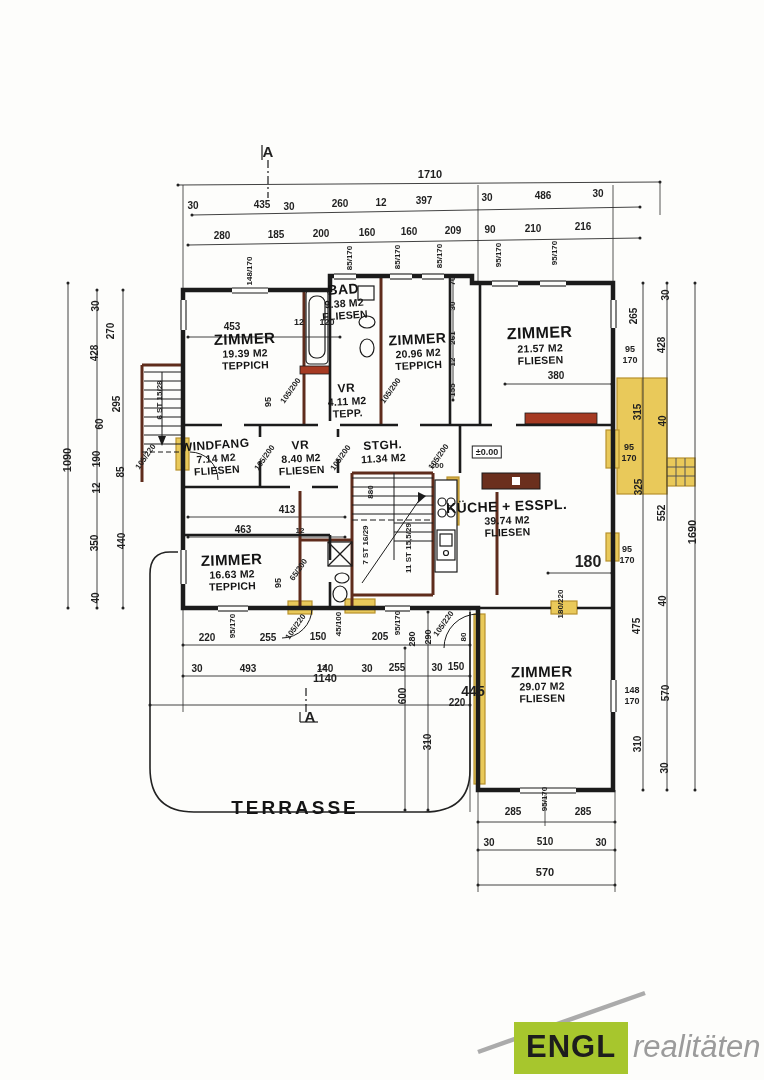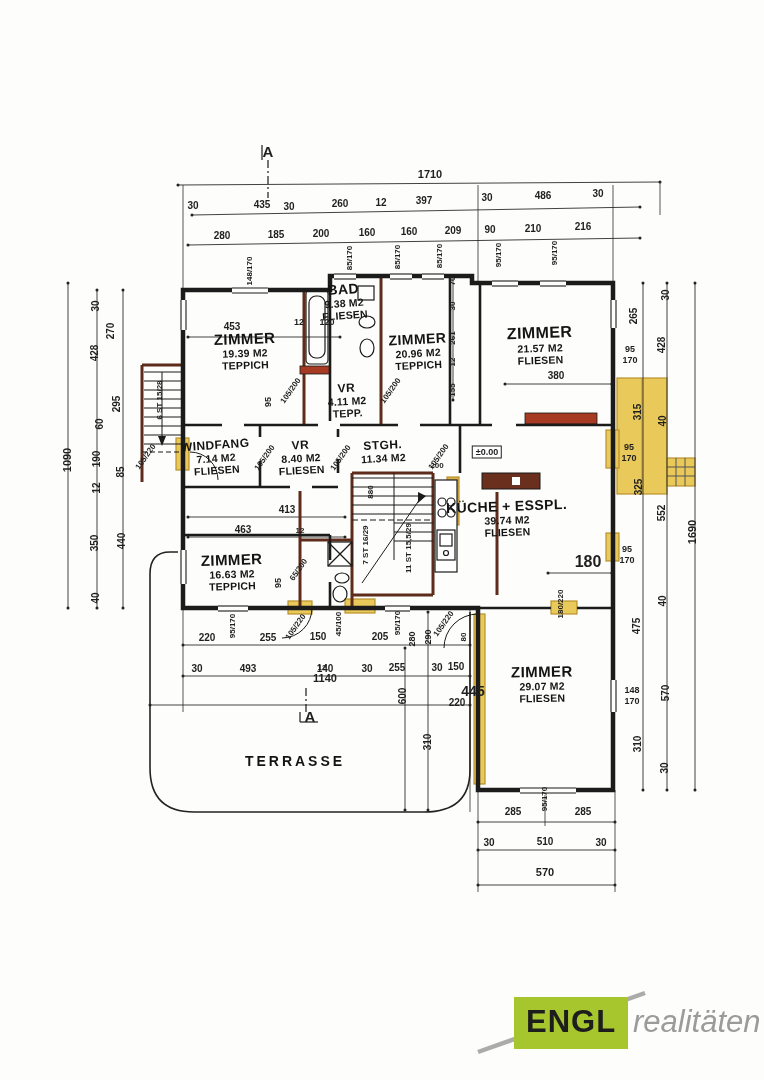--- a/index.html
+++ b/index.html
@@ -4,21 +4,21 @@
 <style>
   html,body{margin:0;padding:0;background:#ffffff;}
   #page{position:relative;width:764px;height:1080px;background:#fdfdfb;font-family:"Liberation Sans",sans-serif;overflow:hidden;}
   svg{position:absolute;left:0;top:0;}
   .lbl{position:absolute;color:#1f1f1f;font-weight:600;line-height:1;white-space:nowrap;transform-origin:center;}
   .boxed{border:1.3px solid #1f1f1f;background:#fff;padding:1px 3px;}
   .room{position:absolute;text-align:center;color:#141414;}
   .room .rn{font-weight:700;letter-spacing:.4px;display:block;}
   .room .ra,.room .rf{display:block;font-size:10.5px;font-weight:700;letter-spacing:.2px;}
   .room-terrasse .rn{font-weight:600;letter-spacing:3px;}
-  #logo{position:absolute;left:470px;top:960px;width:294px;height:95px;}
+  #logo{position:absolute;left:470px;top:985px;width:294px;height:95px;}
   #logo .box{position:absolute;left:44px;top:37px;width:114px;height:52px;background:#a7c62d;}
   #logo .brand{position:absolute;left:56px;top:44px;font-size:31px;font-weight:700;color:#1d1d1d;letter-spacing:1px;}
   #logo .word{position:absolute;left:163px;top:44px;font-size:31px;font-style:italic;color:#9b9b9b;font-weight:500;}
 </style>
 </head>
 <body>
 
 <div id="page">
 
 <svg width="764" height="1080" viewBox="0 0 764 1080">
@@ -426,21 +426,21 @@
         <span class="rn" style="font-size: 15px;">ZIMMER</span>
         <span class="ra">16.63 M2</span>
         <span class="rf">TEPPICH</span>
       </div>
       <div class="room room-zimmer-se" style="left: 542px; top: 663px; transform: translate(-50%, 0px) rotate(-1deg);">
         <span class="rn" style="font-size: 15px;">ZIMMER</span>
         <span class="ra">29.07 M2</span>
         <span class="rf">FLIESEN</span>
       </div>
       <div class="room room-terrasse" style="left: 295px; top: 753px; transform: translate(-50%, 0px) rotate(0deg);">
-        <span class="rn" style="font-size: 14px;">TERRASSE</span>
+        <span class="rn" style="font-size: 19px; margin-top: 44px;">TERRASSE</span>
       </div>
     </div>
 
 <div id="logo">
   <div class="box"></div>
   <span class="brand">ENGL</span>
   <span class="word">realitäten</span>
 </div>
 
 </div>

